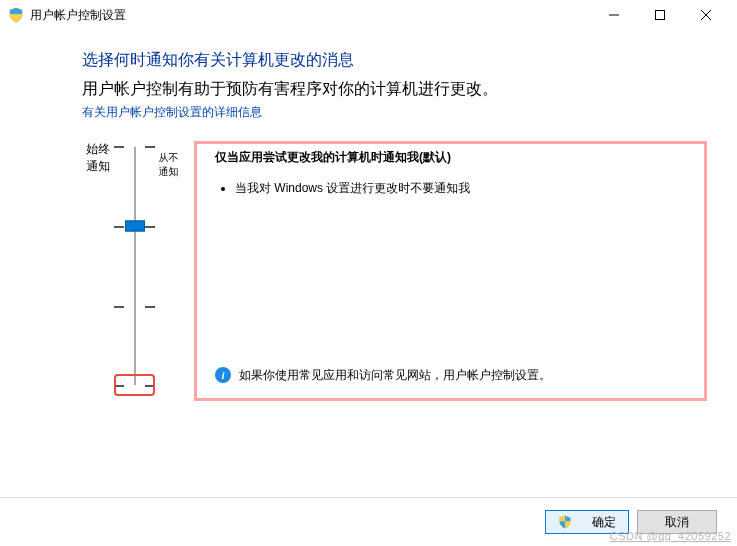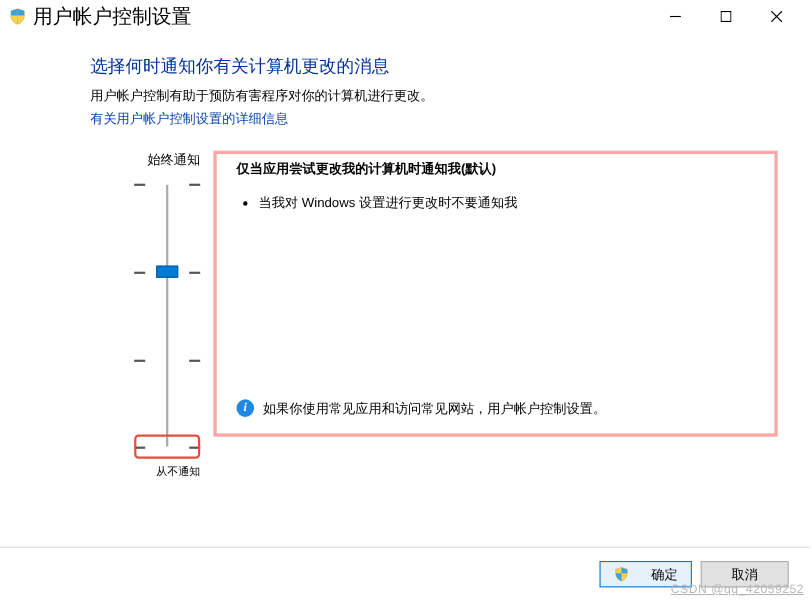--- a/index.html
+++ b/index.html
@@ -17,58 +17,58 @@
       display: flex;
       align-items: center;
       padding: 0 8px;
       background: #fff;
     }
     .title-icon {
       width: 16px; height: 16px;
       margin-right: 6px;
       display: flex; align-items:center; justify-content:center;
     }
-    .title-text { font-size: 18px; color:#000; }
+    .title-text { font-size: 12px; color:#000; }
     .win-controls {
       margin-left: auto;
       display: flex;
     }
     .win-btn {
       width: 46px; height: 30px;
       display:flex; align-items:center; justify-content:center;
       font-size: 12px; color:#000;
     }
     .content {
       padding: 20px 30px 0 82px;
     }
     .heading {
       color: #003399;
       font-size: 16px;
       font-weight: 400;
       margin-bottom: 8px;
     }
     .desc {
-      font-size: 12px;
+      font-size: 16px;
       color:#000;
       margin-bottom: 4px;
     }
     .link {
       color: #0645ad;
       font-size: 12px;
       cursor: pointer;
     }
     .main-area {
       display: flex;
       margin-top: 20px;
     }
     .slider-col {
       width: 100px;
       display:flex;
-      flex-direction:column;
-      align-items:flex-end;
+      flex-direction:row;
+      align-items:flex-start;
     }
     .slider-label {
       font-size: 12px;
       margin-bottom: 8px;
       text-align:center;
     }
     .slider-track {
       position: relative;
       height: 250px;
       width: 60px;

